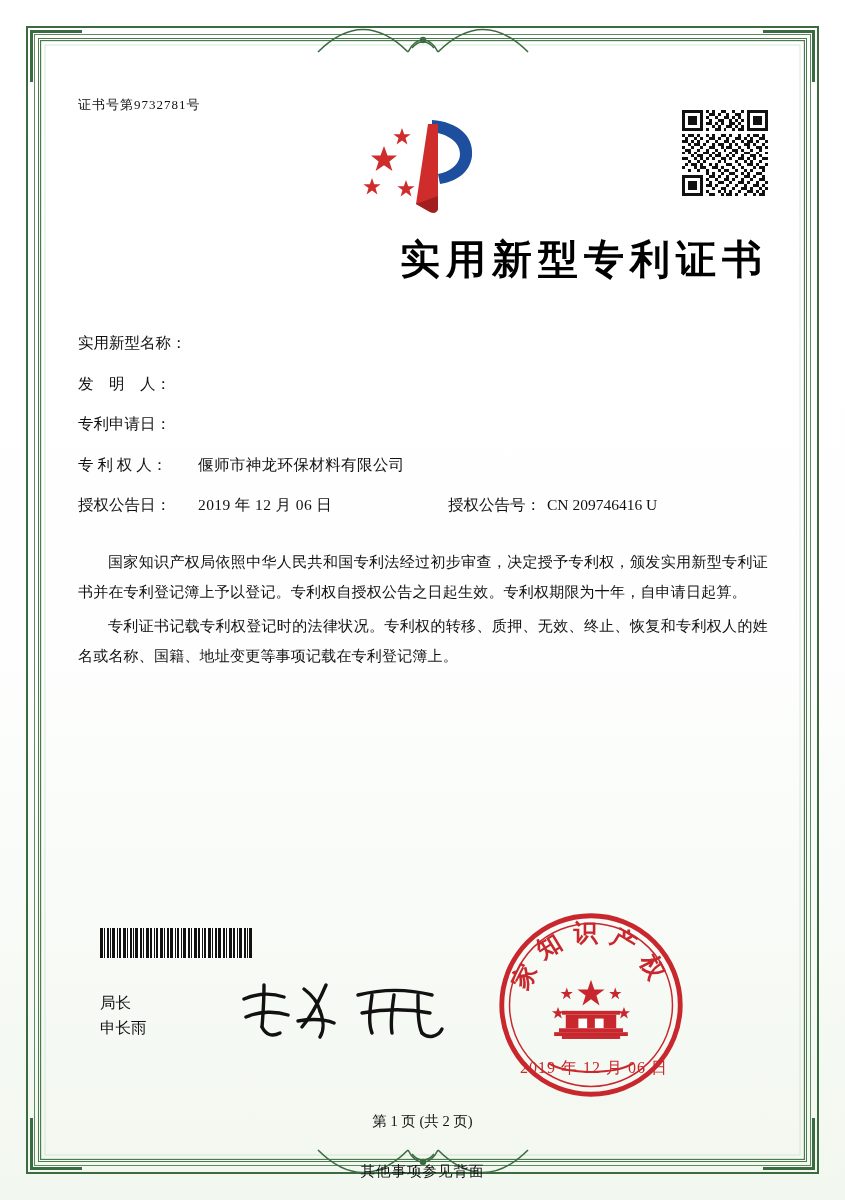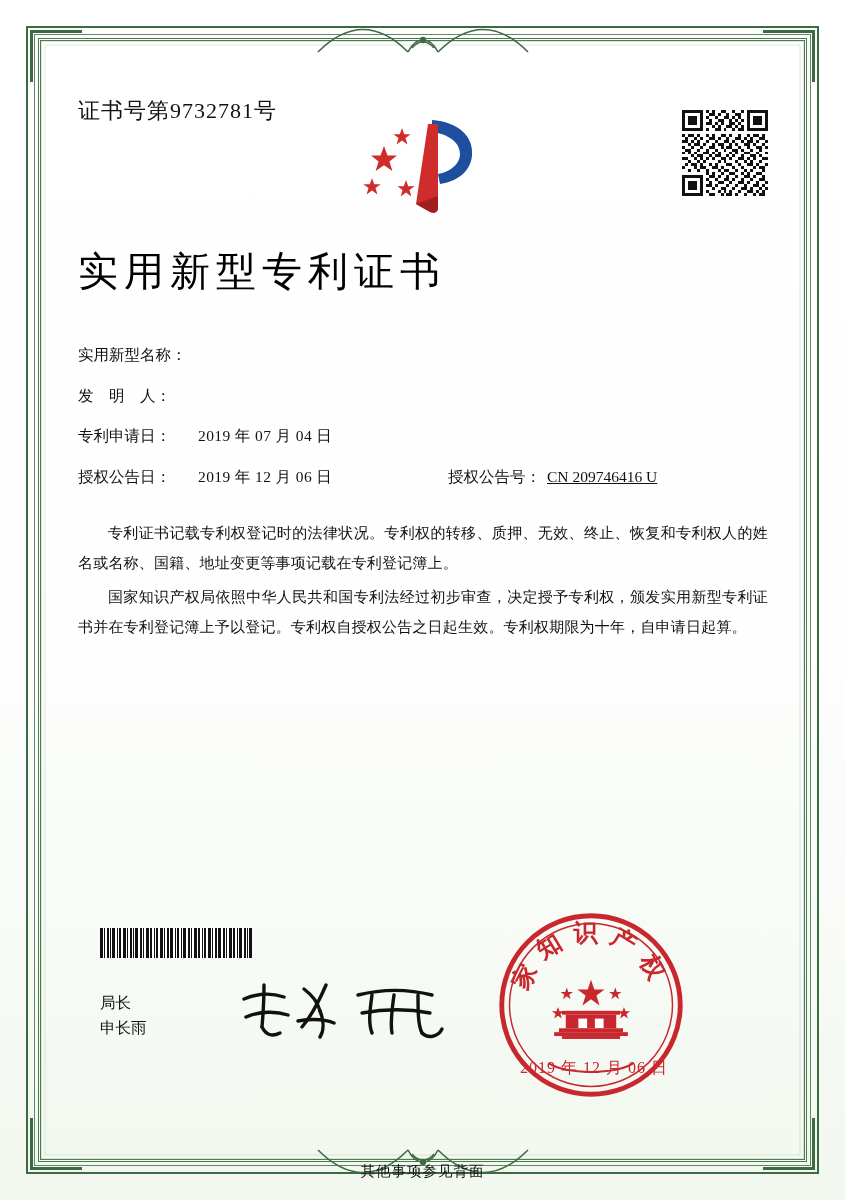--- a/index.html
+++ b/index.html
@@ -93,21 +93,21 @@
 
   
   .content {
     position: absolute;
     left: 78px;
     top: 96px;
     width: 690px;
   }
 
   .cert-no {
-    font-size: 22px;
+    font-size: 13px;
     letter-spacing: 1px;
     color: #111;
     font-family: "Liberation Serif", "DejaVu Serif", serif;
   }
 
   .logo {
     position: absolute;
     left: 276px;
     top: 16px;
     width: 150px;
@@ -117,23 +117,23 @@
   .qr {
     position: absolute;
     right: 0px;
     top: 14px;
     width: 86px;
     height: 86px;
   }
 
   .title {
     margin-top: 118px;
-    text-align: left;
+    text-align: right;
     font-size: 40px;
-    font-weight: normal;
+    font-weight: bold;
     letter-spacing: 6px;
     color: #000;
     font-family: "DejaVu Serif", "Liberation Serif", serif;
   }
 
   .fields {
     margin-top: 48px;
     font-size: 15.5px;
     line-height: 1;
     color: #111;
@@ -157,21 +157,20 @@
     flex: 0 0 auto;
     width: 250px;
   }
   .field-label2 {
     flex: 0 0 auto;
     white-space: nowrap;
     margin-right: 6px;
   }
   .field-value2 {
     flex: 1;
-    text-decoration: underline;
   }
 
   .paragraphs {
     margin-top: 34px;
     font-size: 15px;
     line-height: 30px;
     text-align: justify;
     color: #111;
     letter-spacing: 0.2px;
   }
@@ -555,37 +554,40 @@
         <span class="field-label">实用新型名称：</span>
       </div>
 
       <div class="field-row">
         <span class="field-label">发　明　人：</span>
       </div>
 
 
       <div class="field-row">
         <span class="field-label">专利申请日：</span>
-        <span class="field-value">2019 年 07 月 04 日</span>
       </div>
 
+      <div class="field-row">
+        <span class="field-label">专 利 权 人：</span>
+        <span class="field-value">偃师市神龙环保材料有限公司</span>
+      </div>
 
 
       <div class="field-row dual">
         <span class="field-label">授权公告日：</span>
         <span class="field-value">2019 年 12 月 06 日</span>
         <span class="field-label2">授权公告号：</span>
         <span class="field-value2">CN 209746416 U</span>
       </div>
 
     </div>
 
     <div class="paragraphs">
+      <p>国家知识产权局依照中华人民共和国专利法经过初步审查，决定授予专利权，颁发实用新型专利证书并在专利登记簿上予以登记。专利权自授权公告之日起生效。专利权期限为十年，自申请日起算。</p>
       <p>专利证书记载专利权登记时的法律状况。专利权的转移、质押、无效、终止、恢复和专利权人的姓名或名称、国籍、地址变更等事项记载在专利登记簿上。</p>
-      <p>国家知识产权局依照中华人民共和国专利法经过初步审查，决定授予专利权，颁发实用新型专利证书并在专利登记簿上予以登记。专利权自授权公告之日起生效。专利权期限为十年，自申请日起算。</p>
     </div>
 
   </div>
 
   <div class="barcode">
     <i style="width:3px"></i>
       <i style="width:1px;background:#fff"></i>
     <i style="width:1px"></i>
       <i style="width:2px;background:#fff"></i>
     <i style="width:2px"></i>
@@ -725,15 +727,16 @@
       <rect x="-38" y="16" width="76" height="4"></rect>
       <rect x="-30" y="20" width="60" height="3"></rect>
     </g>
     <g fill="none" stroke="#c8272d" stroke-width="2">
       <path d="M56 160 C 76 172, 124 172, 144 160"></path>
     </g>
   </svg>
 
   <div class="seal-date">2019 年 12 月 06 日</div>
 
+  <div class="page-num">第 1 页 (共 2 页)</div>
   <div class="footer-note">其他事项参见背面</div>
 
 </div>
 
 </body></html>

